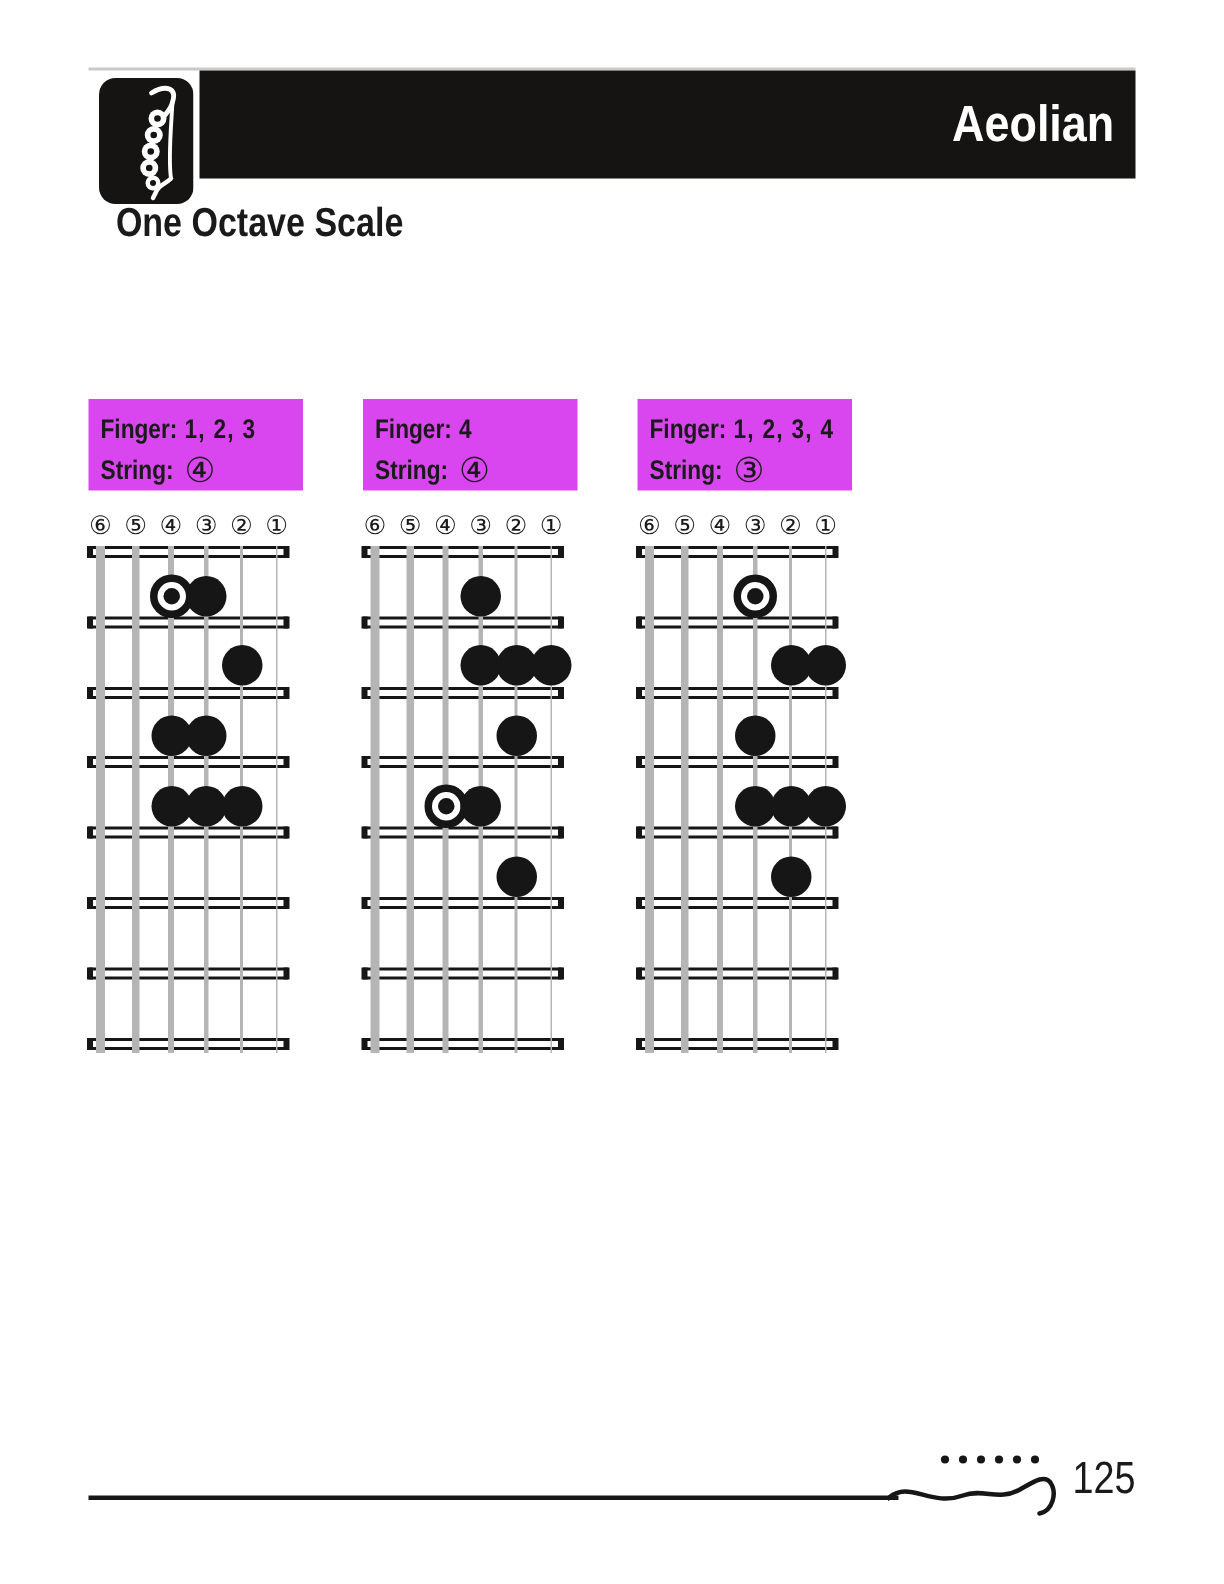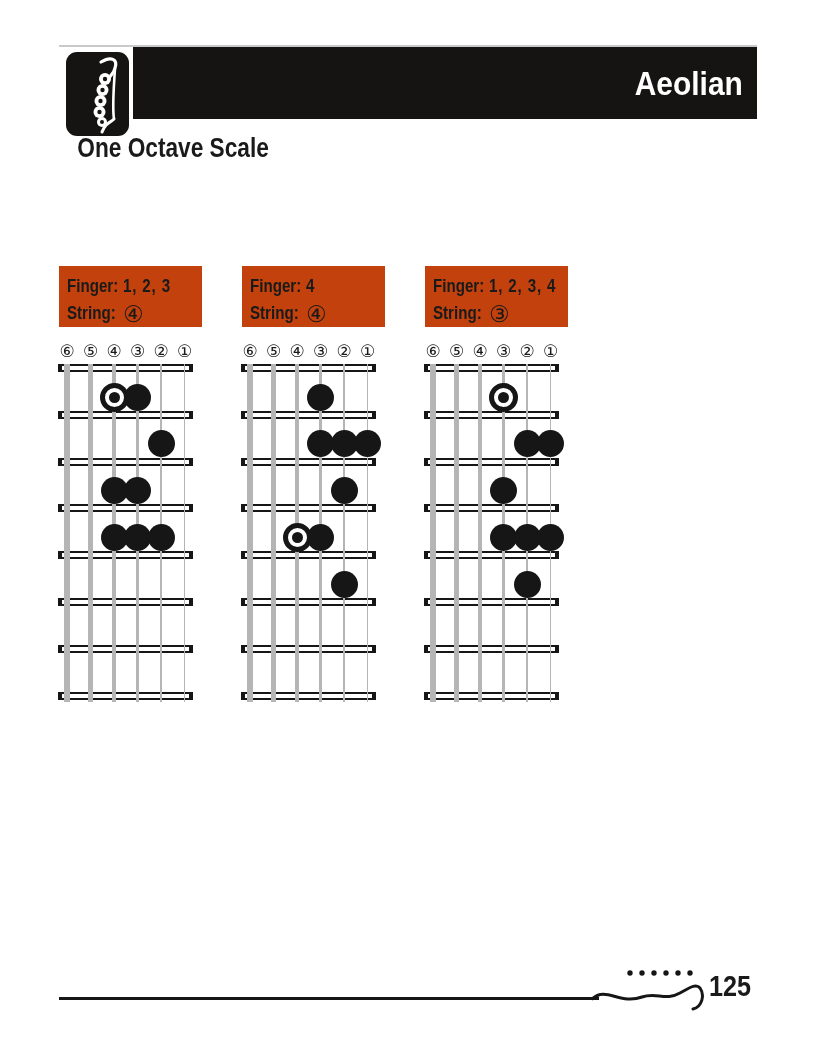--- a/index.html
+++ b/index.html
@@ -17,21 +17,21 @@
   .section-title-wrap{position:absolute;left:59px;top:133px;width:698px;}
   .section-title{font-weight:bold;font-size:27px;transform:scaleX(.84);transform-origin:center;display:inline-block;}
 
   .script-band{position:absolute;left:59px;top:174px;width:698px;height:64px;background:#f8f7f3;
                display:flex;align-items:center;justify-content:center;}
   .script-title{font-family:"DejaVu Serif",serif;font-style:italic;font-weight:bold;
                 font-size:43px;letter-spacing:2px;transform:rotate(-1deg);}
 
   
   .diagram{position:absolute;top:266px;width:150px;height:452px;}
-  .label-box{position:absolute;left:0;top:0;width:143px;height:61px;background:#c2410c;
+  .label-box{position:absolute;left:0;top:0;width:143px;height:61px;background:#d946ef;
              box-sizing:border-box;padding:7px 8px 0 8px;}
   .label-row{display:flex;align-items:center;height:27px;}
   .lbl{font-weight:bold;font-size:18px;width:56px;flex:none;}
   .val{font-weight:bold;font-size:18px;letter-spacing:1px;}
   .val-circ{font-family:"DejaVu Sans",sans-serif;font-weight:normal;font-size:23px;letter-spacing:0;}
 
   .string-numbers{position:absolute;left:0;top:75px;width:133px;height:20px;}
   .snum{position:absolute;top:0;width:20px;text-align:center;font-family:"DejaVu Sans",sans-serif;
         font-size:17px;color:#1a1a1a;}
 
@@ -44,22 +44,22 @@
   .dot{position:absolute;width:27px;height:27px;border-radius:50%;background:#161616;z-index:3;}
   .root{position:absolute;width:29px;height:29px;border:5px solid #161616;border-radius:50%;
         background:#fff;box-sizing:border-box;z-index:3;}
   .root::after{content:"";position:absolute;left:50%;top:50%;width:11px;height:11px;
         margin:-5.5px 0 0 -5.5px;border-radius:50%;background:#161616;}
 
   
   .book-title{position:absolute;left:59px;top:979px;font-weight:bold;font-size:15px;}
   .footer-rule{position:absolute;left:59px;top:997px;width:540px;height:3px;background:#161616;}
   .squiggle{position:absolute;left:592px;top:960px;}
-  .page-number{position:absolute;left:695px;top:969px;width:62px;text-align:center;
-               font-weight:bold;font-size:30px;}
+  .page-number{position:absolute;left:695px;top:969px;width:62px;text-align:right;
+               font-weight:normal;font-size:30px;}
   .page-number .cond{transform-origin:right center;}
 </style>
 </head>
 <body>
 
 <div class="page">
 
   <div class="top-rule"></div>
 
   <div class="logo">

